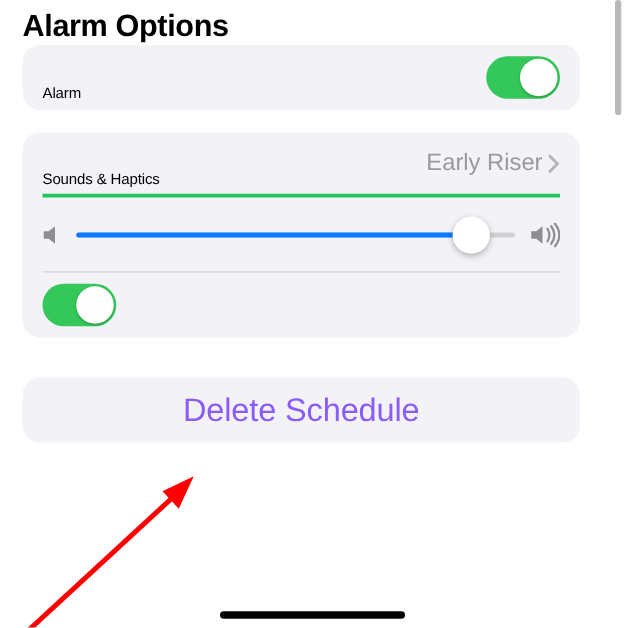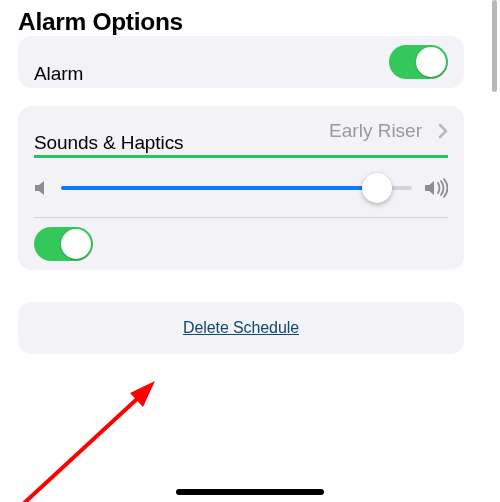--- a/index.html
+++ b/index.html
@@ -3,37 +3,37 @@
 <meta charset="utf-8">
 <style>
   * { box-sizing: border-box; margin: 0; padding: 0; }
   html, body { width: 500px; height: 502px; background: #fff; font-family: -apple-system, "Helvetica Neue", Helvetica, Arial, sans-serif; overflow: hidden; position: relative; }
   .viewport { position: relative; width: 482px; height: 502px; padding: 0 18px; }
   .scrollbar { position: absolute; right: 3px; top: 0; width: 5px; height: 92px; background: #7d7d7d; border-radius: 3px; opacity: 0.55; }
   h1.title { font-size: 24.5px; font-weight: 800; letter-spacing: -0.3px; color: #000; margin-top: 8px; margin-bottom: 0; }
   .group { background: #f2f2f7; border-radius: 14px; padding: 0 16px; margin-bottom: 18px; }
   .row { display: flex; align-items: center; justify-content: space-between; height: 52px; }
   .row.divider-below { border-bottom: 3px solid #22c55e; }
-  .label { font-size: 19px; color: #000; letter-spacing: -0.1px; margin-top: 24px; }
-  .value { font-size: 19px; color: #9a9a9e; display: flex; align-items: center; gap: 16px; }
+  .label { font-size: 12px; color: #000; letter-spacing: -0.1px; margin-top: 24px; }
+  .value { font-size: 19px; color: #9a9a9e; display: flex; align-items: center; gap: 4px; }
   .chevron { width: 10px; height: 16px; }
   .chevron svg { display: block; }
   
   .toggle { width: 59px; height: 34px; border-radius: 17px; background: #34c759; position: relative; }
   .toggle .knob { position: absolute; top: 2px; right: 2px; width: 30px; height: 30px; border-radius: 50%; background: #fff; box-shadow: 0 1px 2px rgba(0,0,0,0.25); }
   
   .slider-row { display: flex; align-items: center; height: 60px; gap: 12px; border-bottom: 1px solid #d6d6d9; }
   .vol-icon { color: #8d8d93; flex: 0 0 auto; display: flex; align-items: center; }
   .slider { position: relative; flex: 1 1 auto; height: 34px; display: flex; align-items: center; }
   .track-bg { position: absolute; left: 0; right: 0; height: 4px; background: #d1d1d6; border-radius: 2px; }
   .track-fill { position: absolute; left: 0; height: 4px; background: #0a7aff; border-radius: 2px; width: calc(var(--pct) * 1%); }
   .thumb { position: absolute; width: 30px; height: 30px; border-radius: 50%; background: #fff; box-shadow: 0 2px 5px rgba(0,0,0,0.25), 0 0 0 0.5px rgba(0,0,0,0.05); left: calc(var(--pct) * 1% - 15px); }
   
   .delete-group { background: #f2f2f7; border-radius: 14px; margin-top: 32px; }
-  .delete-btn { width: 100%; height: 52px; display: flex; align-items: center; justify-content: center; font-size: 16px; color: #0c4a6e; letter-spacing: -0.1px; text-decoration: underline; }
+  .delete-btn { width: 100%; height: 52px; display: flex; align-items: center; justify-content: center; font-size: 26px; color: #8b5cf6; letter-spacing: -0.1px; }
   
   .arrow-svg { position: absolute; left: 22px; top: 375px; width: 160px; height: 130px; pointer-events: none; }
   
   .home-indicator { position: absolute; left: 50%; transform: translateX(-50%); bottom: 7px; width: 148px; height: 6px; border-radius: 3px; background: #000; }
 </style>
 </head>
 <body>
 
 <div class="viewport">
 

